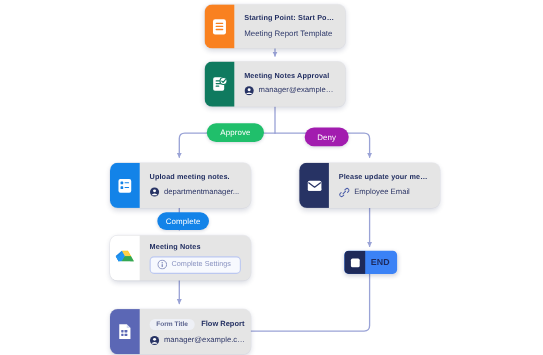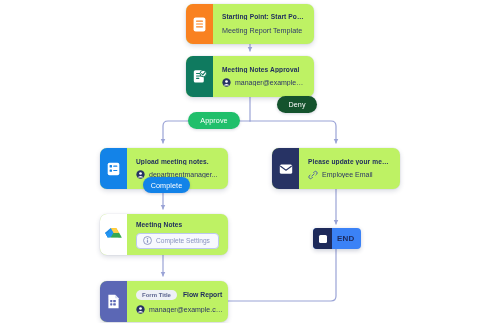--- a/index.html
+++ b/index.html
@@ -26,21 +26,21 @@
     width: 494px;
     height: 323px;
     pointer-events: none;
   }
 
   
   .node {
     position: absolute;
     display: flex;
     align-items: stretch;
-    background: #bef264;
+    background: #e5e5e5;
     border-radius: 7px;
     box-shadow: 0 2px 5px rgba(25,35,80,0.16), 0 0 0 0.6px rgba(30,40,90,0.06);
     overflow: hidden;
     box-sizing: border-box;
   }
   .node-icon {
     flex: 0 0 auto;
     width: 27px;
     display: flex;
     align-items: center;
@@ -144,22 +144,22 @@
     align-items: center;
     justify-content: center;
     border-radius: 999px;
     color: #ffffff;
     font-size: 7.2px;
     font-weight: normal;
     letter-spacing: 0.1px;
     box-shadow: 0 1px 3px rgba(25,35,80,0.18);
   }
   #pill-approve { left: 188px; top: 112px; width: 52px; height: 17px; background: #20bf6b; }
-  #pill-deny    { left: 277px; top: 96px; width: 40px; height: 17px; background: #14532d; }
-  #pill-complete{ left: 143px; top: 177px; width: 47px; height: 16px; background: #1383e8; }
+  #pill-deny    { left: 277px; top: 116px; width: 40px; height: 17px; background: #a21caf; }
+  #pill-complete{ left: 143px; top: 193px; width: 47px; height: 16px; background: #1383e8; }
 
   
   .settings-btn {
     display: flex;
     align-items: center;
     gap: 4px;
     border: 0.8px solid #bcc8f0;
     background: #f7f9fe;
     border-radius: 4px;
     padding: 2.5px 6px;

